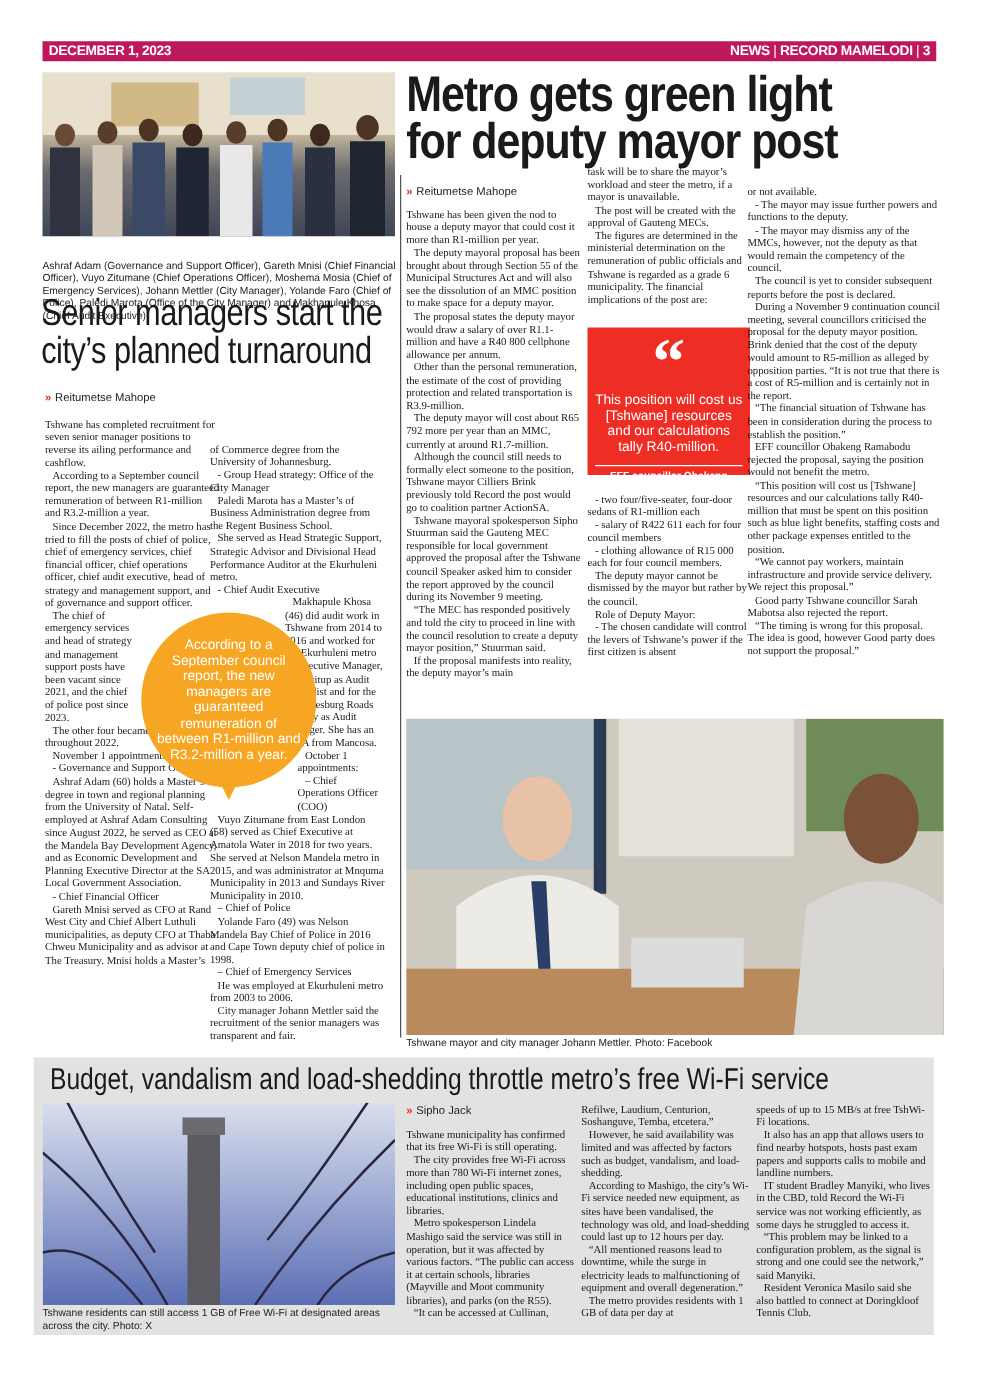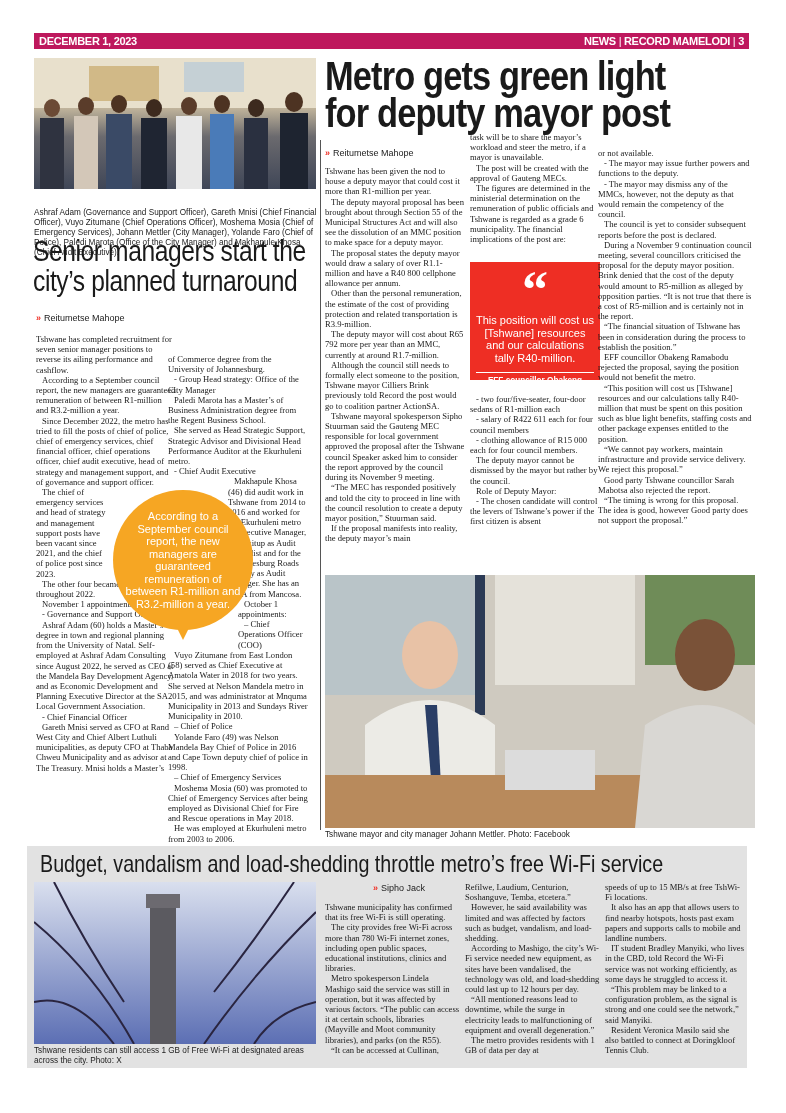--- a/index.html
+++ b/index.html
@@ -96,21 +96,20 @@
   <p>Paledi Marota has a Master’s of Business Administration degree from the Regent Business School.</p>
   <p>She served as Head Strategic Support, Strategic Advisor and Divisional Head Performance Auditor at the Ekurhuleni metro.</p>
   <p>- Chief Audit Executive</p>
   <p style="padding-left:60px;">Makhapule Khosa (46) did audit work in Tshwane from 2014 to 2016 and worked for the Ekurhuleni metro as Executive Manager, for Pikitup as Audit Specialist and for the Johannesburg Roads Agency as Audit Manager. She has an MBA from Mancosa.</p>
   <p style="padding-left:70px;">October 1 appointments:</p>
   <p style="padding-left:70px;">– Chief Operations Officer (COO)</p>
   <p>Vuyo Zitumane from East London (58) served as Chief Executive at Amatola Water in 2018 for two years. She served at Nelson Mandela metro in 2015, and was administrator at Mnquma Municipality in 2013 and Sundays River Municipality in 2010.</p>
   <p>– Chief of Police</p>
   <p>Yolande Faro (49) was Nelson Mandela Bay Chief of Police in 2016 and Cape Town deputy chief of police in 1998.</p>
   <p>– Chief of Emergency Services</p>
-  <p>Moshema Mosia (60) was promoted to Chief of Emergency Services after being employed as Divisional Chief for Fire and Rescue operations in May 2018.</p>
   <p>He was employed at Ekurhuleni metro from 2003 to 2006.</p>
   <p>City manager Johann Mettler said the recruitment of the senior managers was transparent and fair.</p>
 </div>
 
 <div class="abs bubble" style="left:113px;top:490px;width:140px;height:140px;">
   <span>According to a September council report, the new managers are guaranteed remuneration of between R1-million and R3.2-million a year.</span>
 </div>
 <div class="abs bubble-tail" style="left:176px;top:626px;"></div>
 
 <div class="abs vrule" style="left:320px;top:140px;height:690px;"></div>
@@ -215,21 +214,21 @@
         <path d="M0 120 Q40 110 80 162"></path>
         <path d="M282 120 Q240 130 220 162"></path>
     </g>
   </svg>
 </div>
 <div class="abs cap" style="left:34px;top:1046px;width:282px;">
   <span>Tshwane residents can still access 1 GB of Free Wi-Fi at designated areas across the city.</span>
   <b>Photo: X</b>
 </div>
 
-<div class="abs byline" style="left:325px;top:883px;margin-left:48px;">
+<div class="abs byline" style="left:325px;top:883px;">
   <span class="chev">»</span><span>Sipho Jack</span>
 </div>
 
 <div class="abs col" style="left:325px;top:902px;width:135px;">
   <p class="ni">Tshwane municipality has confirmed that its free Wi-Fi is still operating.</p>
   <p>The city provides free Wi-Fi across more than 780 Wi-Fi internet zones, including open public spaces, educational institutions, clinics and libraries.</p>
   <p>Metro spokesperson Lindela Mashigo said the service was still in operation, but it was affected by various factors. “The public can access it at certain schools, libraries (Mayville and Moot community libraries), and parks (on the R55).</p>
   <p>“It can be accessed at Cullinan,</p>
 </div>
 

